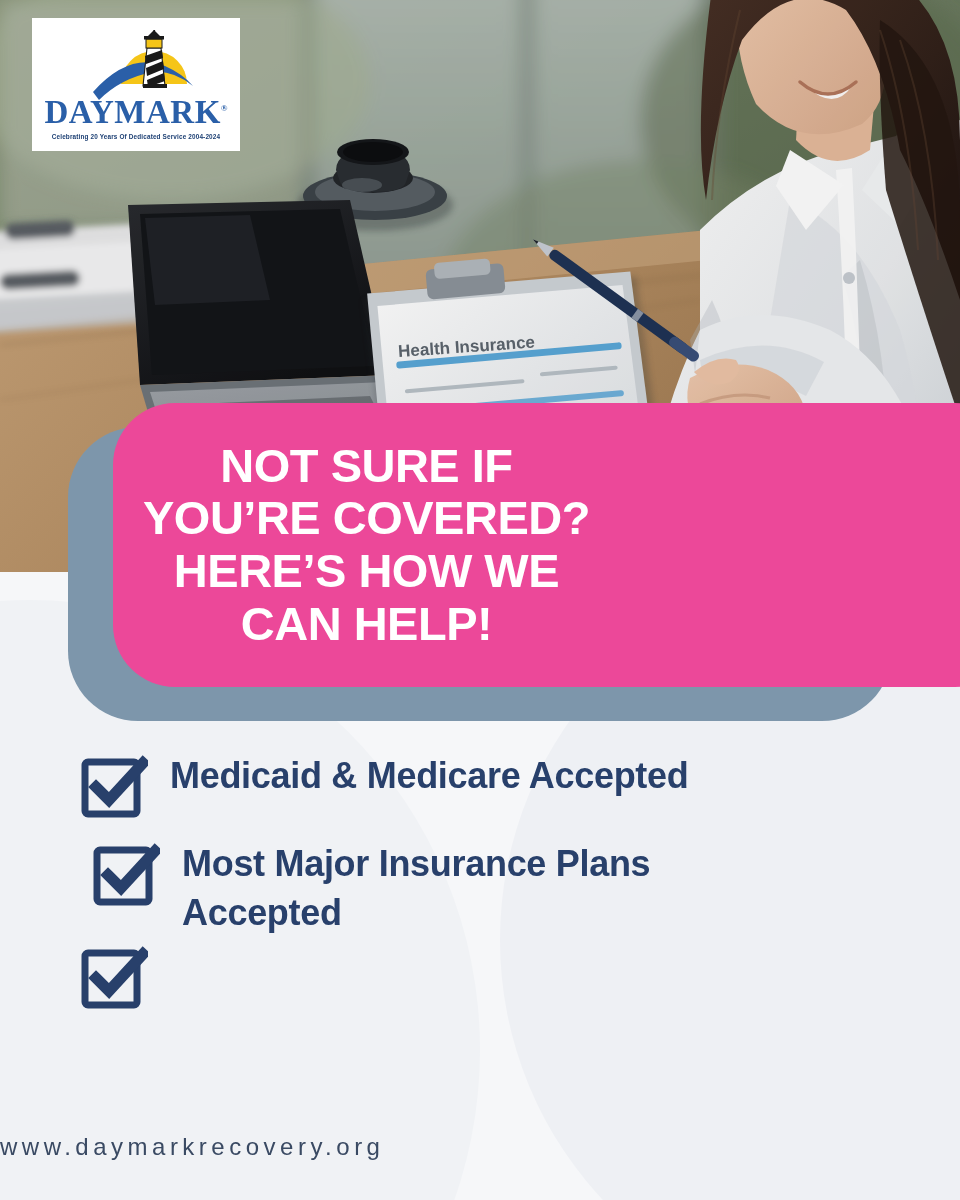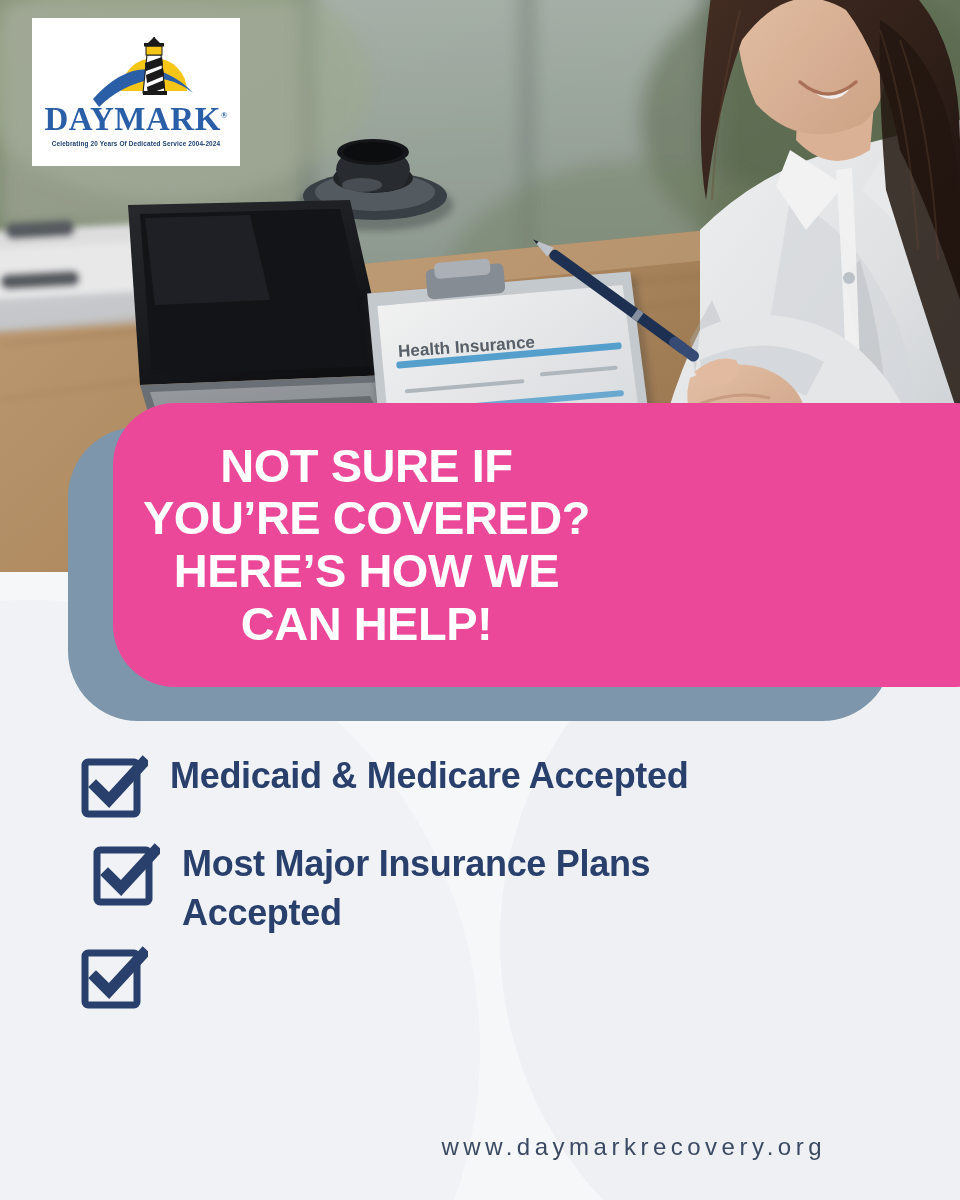--- a/index.html
+++ b/index.html
@@ -45,21 +45,21 @@
     overflow:hidden;
     z-index:1;
     background:#8a8f84;
   }
   .photo svg { display:block; width:960px; height:572px; }
 
   
   .logo-box {
     position:absolute;
     left:32px; top:18px;
-    width:208px; height:148px;
+    width:208px; height:133px;
     background:#ffffff;
     z-index:5;
     display:flex;
     flex-direction:column;
     align-items:center;
     justify-content:center;
   }
   .logo-mark { width:150px; height:72px; display:block; }
   .logo-word {
     font-family:"Liberation Serif", serif;
@@ -150,21 +150,21 @@
     max-width:700px;
     letter-spacing:-0.3px;
   }
   .check-row.tight { margin-bottom:6px;margin-left:12px; }
 
   
   .footer-url {
     position:absolute;
     left:0; top:1133px;
     width:826px;
-    text-align:right;
+    text-align:left;
     z-index:6;
     color:#3a4a63;
     font-family:"Liberation Sans", sans-serif;
     font-size:24px;
     font-weight:400;
     letter-spacing:4.5px;
   }
 </style>
 </head>
 <body>

